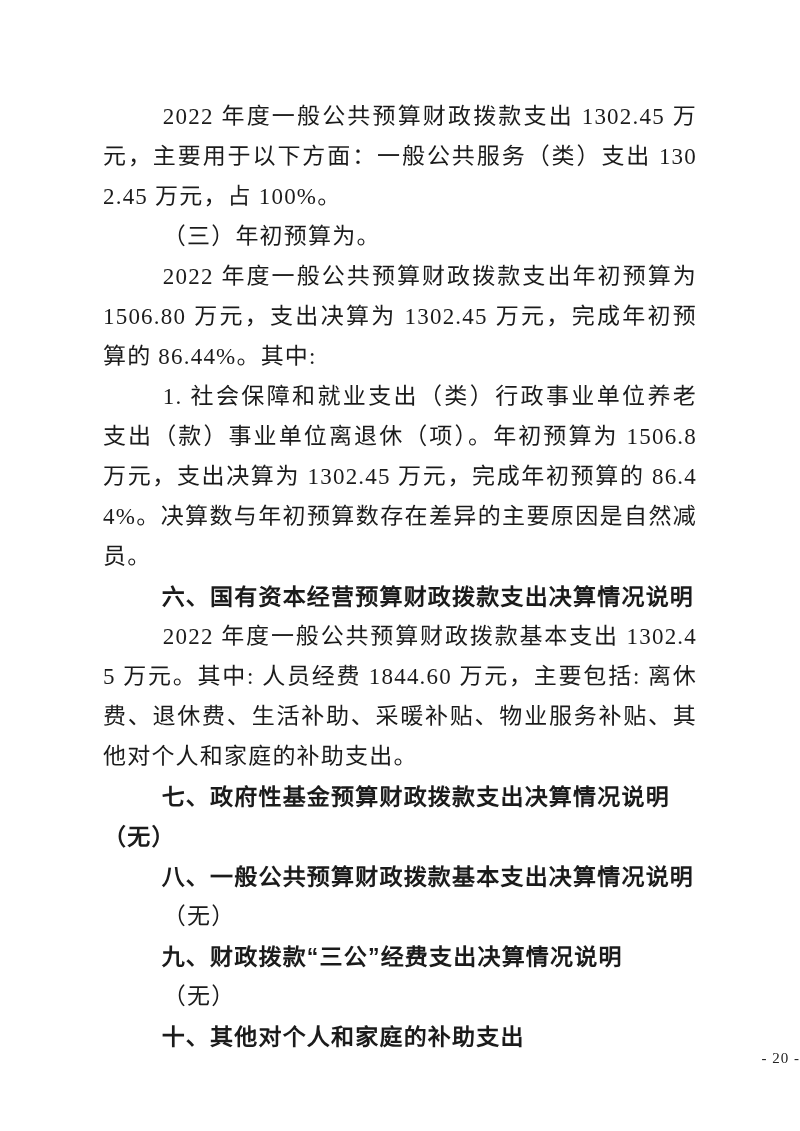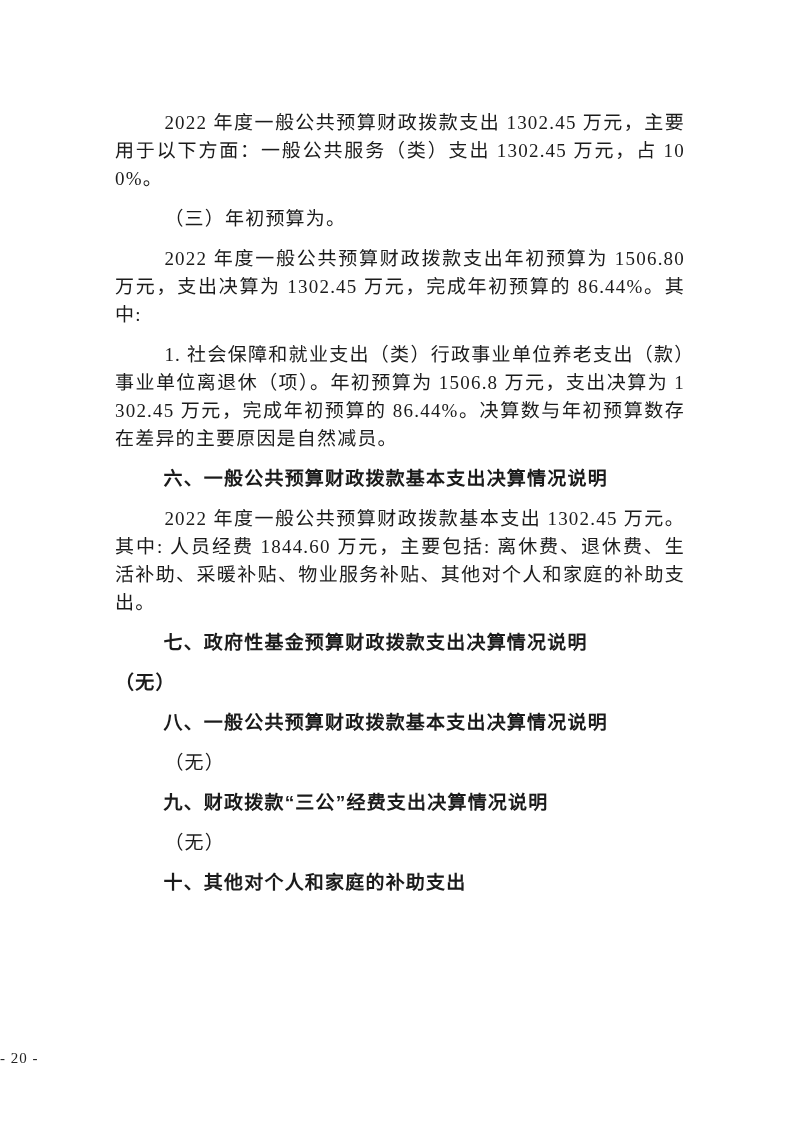--- a/index.html
+++ b/index.html
@@ -16,23 +16,23 @@
     font-family: "Liberation Serif", "DejaVu Serif", serif;
     overflow: hidden;
   }
   .content {
     position: absolute;
     top: 97px;
     left: 103px;
     width: 594px;
   }
   .content p {
-    margin: 12px;
-    font-size: 19px;
-    line-height: 28px;
+    margin: 0;
+    font-size: 23px;
+    line-height: 40px;
     letter-spacing: 1.2px;
     text-align: justify;
     text-justify: inter-character;
     word-break: break-all;
   }
   
   .para {
     text-indent: 2.6em;
   }
   
@@ -54,36 +54,36 @@
   
   .none-indent {
     text-align: left;
     text-indent: 2.6em;
   }
   .footer {
     position: absolute;
     top: 1050px;
     left: 0;
     width: 100%;
-    text-align: left;
+    text-align: right;
     font-size: 15px;
     letter-spacing: 1px;
     color: #222222;
   }
 </style>
 </head>
 <body>
 
 <div class="page">
   <div class="content">
     <p class="para">2022 年度一般公共预算财政拨款支出 1302.45 万元，主要用于以下方面：一般公共服务（类）支出 1302.45 万元，占 100%。</p>
     <p class="para">（三）年初预算为。</p>
     <p class="para">2022 年度一般公共预算财政拨款支出年初预算为 1506.80 万元，支出决算为 1302.45 万元，完成年初预算的 86.44%。其中:</p>
     <p class="para">1. 社会保障和就业支出（类）行政事业单位养老支出（款）事业单位离退休（项）。年初预算为 1506.8 万元，支出决算为 1302.45 万元，完成年初预算的 86.44%。决算数与年初预算数存在差异的主要原因是自然减员。</p>
-    <p class="heading">六、一般公共预算财政拨款基本支出决算情况说明</p>
+    <p class="heading">六、国有资本经营预算财政拨款支出决算情况说明</p>
     <p class="para">2022 年度一般公共预算财政拨款基本支出 1302.45 万元。其中: 人员经费 1844.60 万元，主要包括: 离休费、退休费、生活补助、采暖补贴、物业服务补贴、其他对个人和家庭的补助支出。</p>
     <p class="heading">七、政府性基金预算财政拨款支出决算情况说明</p>
     <p class="none-flush">（无）</p>
     <p class="heading">八、一般公共预算财政拨款基本支出决算情况说明</p>
     <p class="none-indent">（无）</p>
     <p class="heading">九、财政拨款“三公”经费支出决算情况说明</p>
     <p class="none-indent">（无）</p>
     <p class="heading">十、其他对个人和家庭的补助支出</p>
   </div>
   <div class="footer">- 20 -</div>

